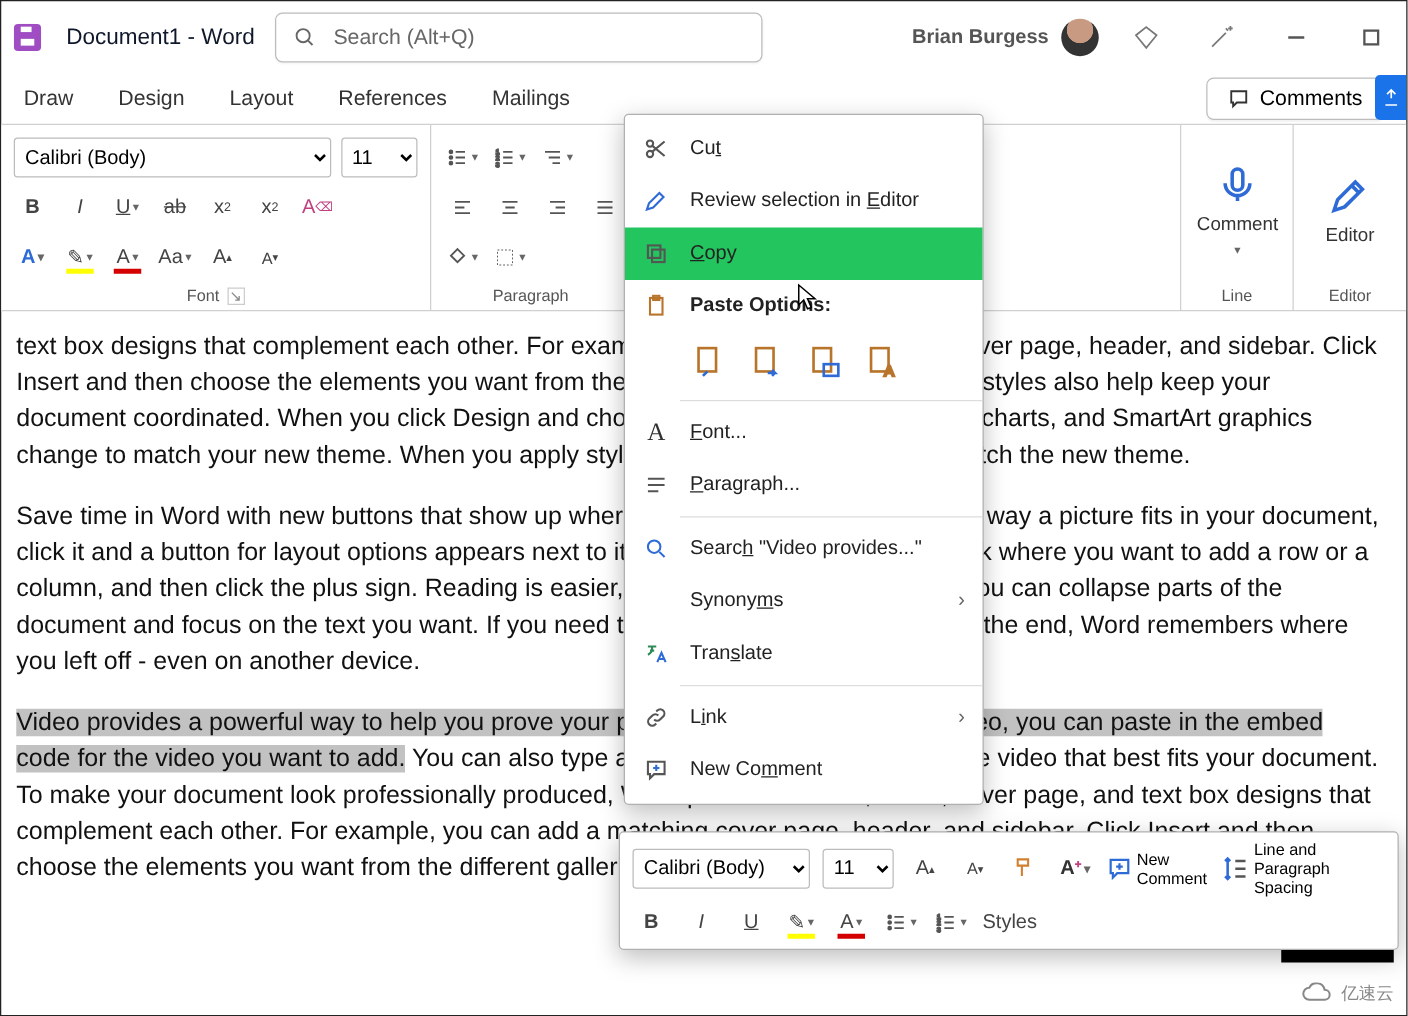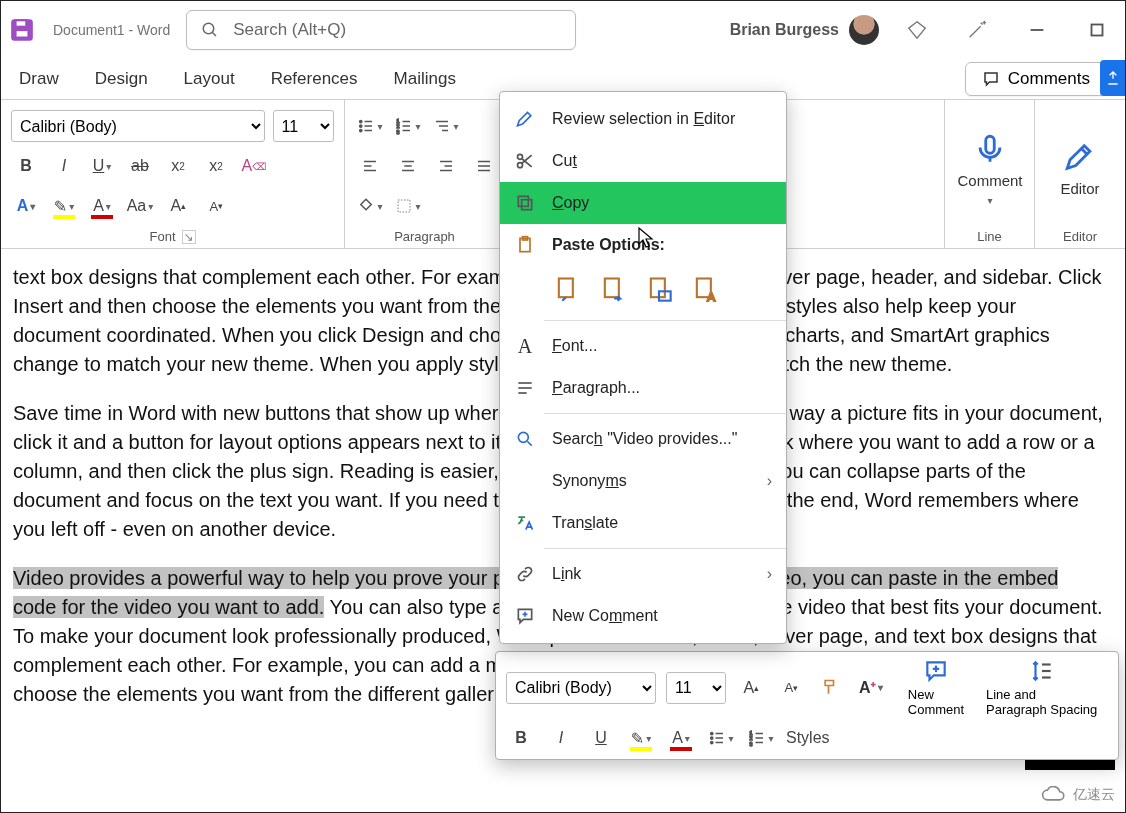--- a/index.html
+++ b/index.html
@@ -26,21 +26,21 @@
     height: 58px;
     padding: 0 6px;
     gap: 16px;
     border-bottom: 1px solid transparent;
   }
   .save-icon {
     width: 30px; height: 30px; border-radius: 4px;
     display:flex;align-items:center;justify-content:center;
     color:#a04dc4;
   }
-  .doc-title { font-size: 14px; color:#737373; }
+  .doc-title { font-size: 18px; color:#0f172a; }
   .search-box {
     flex: 0 0 390px;
     height: 40px;
     border: 1px solid #bcbcbc;
     border-radius: 6px;
     background: #fff;
     display: flex; align-items: center;
     padding: 0 14px;
     gap: 14px;
     color:#666;
@@ -159,21 +159,21 @@
     width:624px;
     background:#fff;
     border:1px solid #b0b0b0;
     border-radius:4px;
     box-shadow:0 6px 20px rgba(0,0,0,.25);
     padding:6px 10px;
     z-index:45;
     display:flex;flex-direction:column;gap:6px;
   }
   .mini-row{display:flex;align-items:center;gap:10px;}
-  .mini-big{display:flex;flex-direction:column;align-items:center;font-size:13px;gap:3px;min-width:80px;}
+  .mini-big{display:flex;flex-direction:row;align-items:center;font-size:13px;gap:3px;min-width:80px;}
   .mini-big svg{width:26px;height:26px;}
   
   .cursor-arrow{
     position:absolute;left:636px;top:225px;z-index:60;
   }
   
   .watermark{
     position:absolute;right:10px;bottom:8px;font-size:14px;color:#888;
     display:flex;align-items:center;gap:6px;z-index:70;
   }
@@ -406,35 +406,35 @@
   <p>text box designs that complement each other. For example, you can add a matching cover page, header, and sidebar. Click Insert and then choose the elements you want from the different galleries. Themes and styles also help keep your document coordinated. When you click Design and choose a new Theme, the pictures, charts, and SmartArt graphics change to match your new theme. When you apply styles, your headings change to match the new theme.</p>
   <p>Save time in Word with new buttons that show up where you need them. To change the way a picture fits in your document, click it and a button for layout options appears next to it. When you work on a table, click where you want to add a row or a column, and then click the plus sign. Reading is easier, too, in the new Reading view. You can collapse parts of the document and focus on the text you want. If you need to stop reading before you reach the end, Word remembers where you left off - even on another device.</p>
   <p><span class="sel">Video provides a powerful way to help you prove your point. When you click Online Video, you can paste in the embed code for the video you want to add.</span><span> You can also type a keyword to search online for the video that best fits your document. To make your document look professionally produced, Word provides header, footer, cover page, and text box designs that complement each other. For example, you can add a matching cover page, header, and sidebar. Click Insert and then choose the elements you want from the different galleries.</span></p>
 </div>
 
 <div class="blackbar"></div>
 
 <div class="context-menu">
   <div class="cm-item">
     <span class="cm-ico">
-        <svg width="20" height="20" viewBox="0 0 24 24" fill="none" stroke="#2e6bd6" stroke-width="2">
-          <path d="M3 20l6-2 10-10-4-4L5 14z"></path>
-        </svg>
-      </span>
-    <span><span>Review selection in </span><u class="k">E</u>ditor</span>
-  </div>
-  <div class="cm-item">
-    <span class="cm-ico">
         <svg width="20" height="20" viewBox="0 0 24 24" fill="none" stroke="#555" stroke-width="2">
           <circle cx="6" cy="7" r="3"></circle>
           <circle cx="6" cy="17" r="3"></circle>
           <path d="M8 9l12 10M8 15L20 5"></path>
         </svg>
       </span>
     <span>Cu<u class="k">t</u></span>
+  </div>
+  <div class="cm-item">
+    <span class="cm-ico">
+        <svg width="20" height="20" viewBox="0 0 24 24" fill="none" stroke="#2e6bd6" stroke-width="2">
+          <path d="M3 20l6-2 10-10-4-4L5 14z"></path>
+        </svg>
+      </span>
+    <span><span>Review selection in </span><u class="k">E</u>ditor</span>
   </div>
   <div class="cm-item hover">
     <span class="cm-ico">
         <svg width="20" height="20" viewBox="0 0 24 24" fill="none" stroke="#555" stroke-width="2">
           <rect x="8" y="8" width="12" height="12"></rect>
           <rect x="4" y="4" width="12" height="12"></rect>
         </svg>
       </span>
     <span><u class="k">C</u>opy</span>
   </div>

